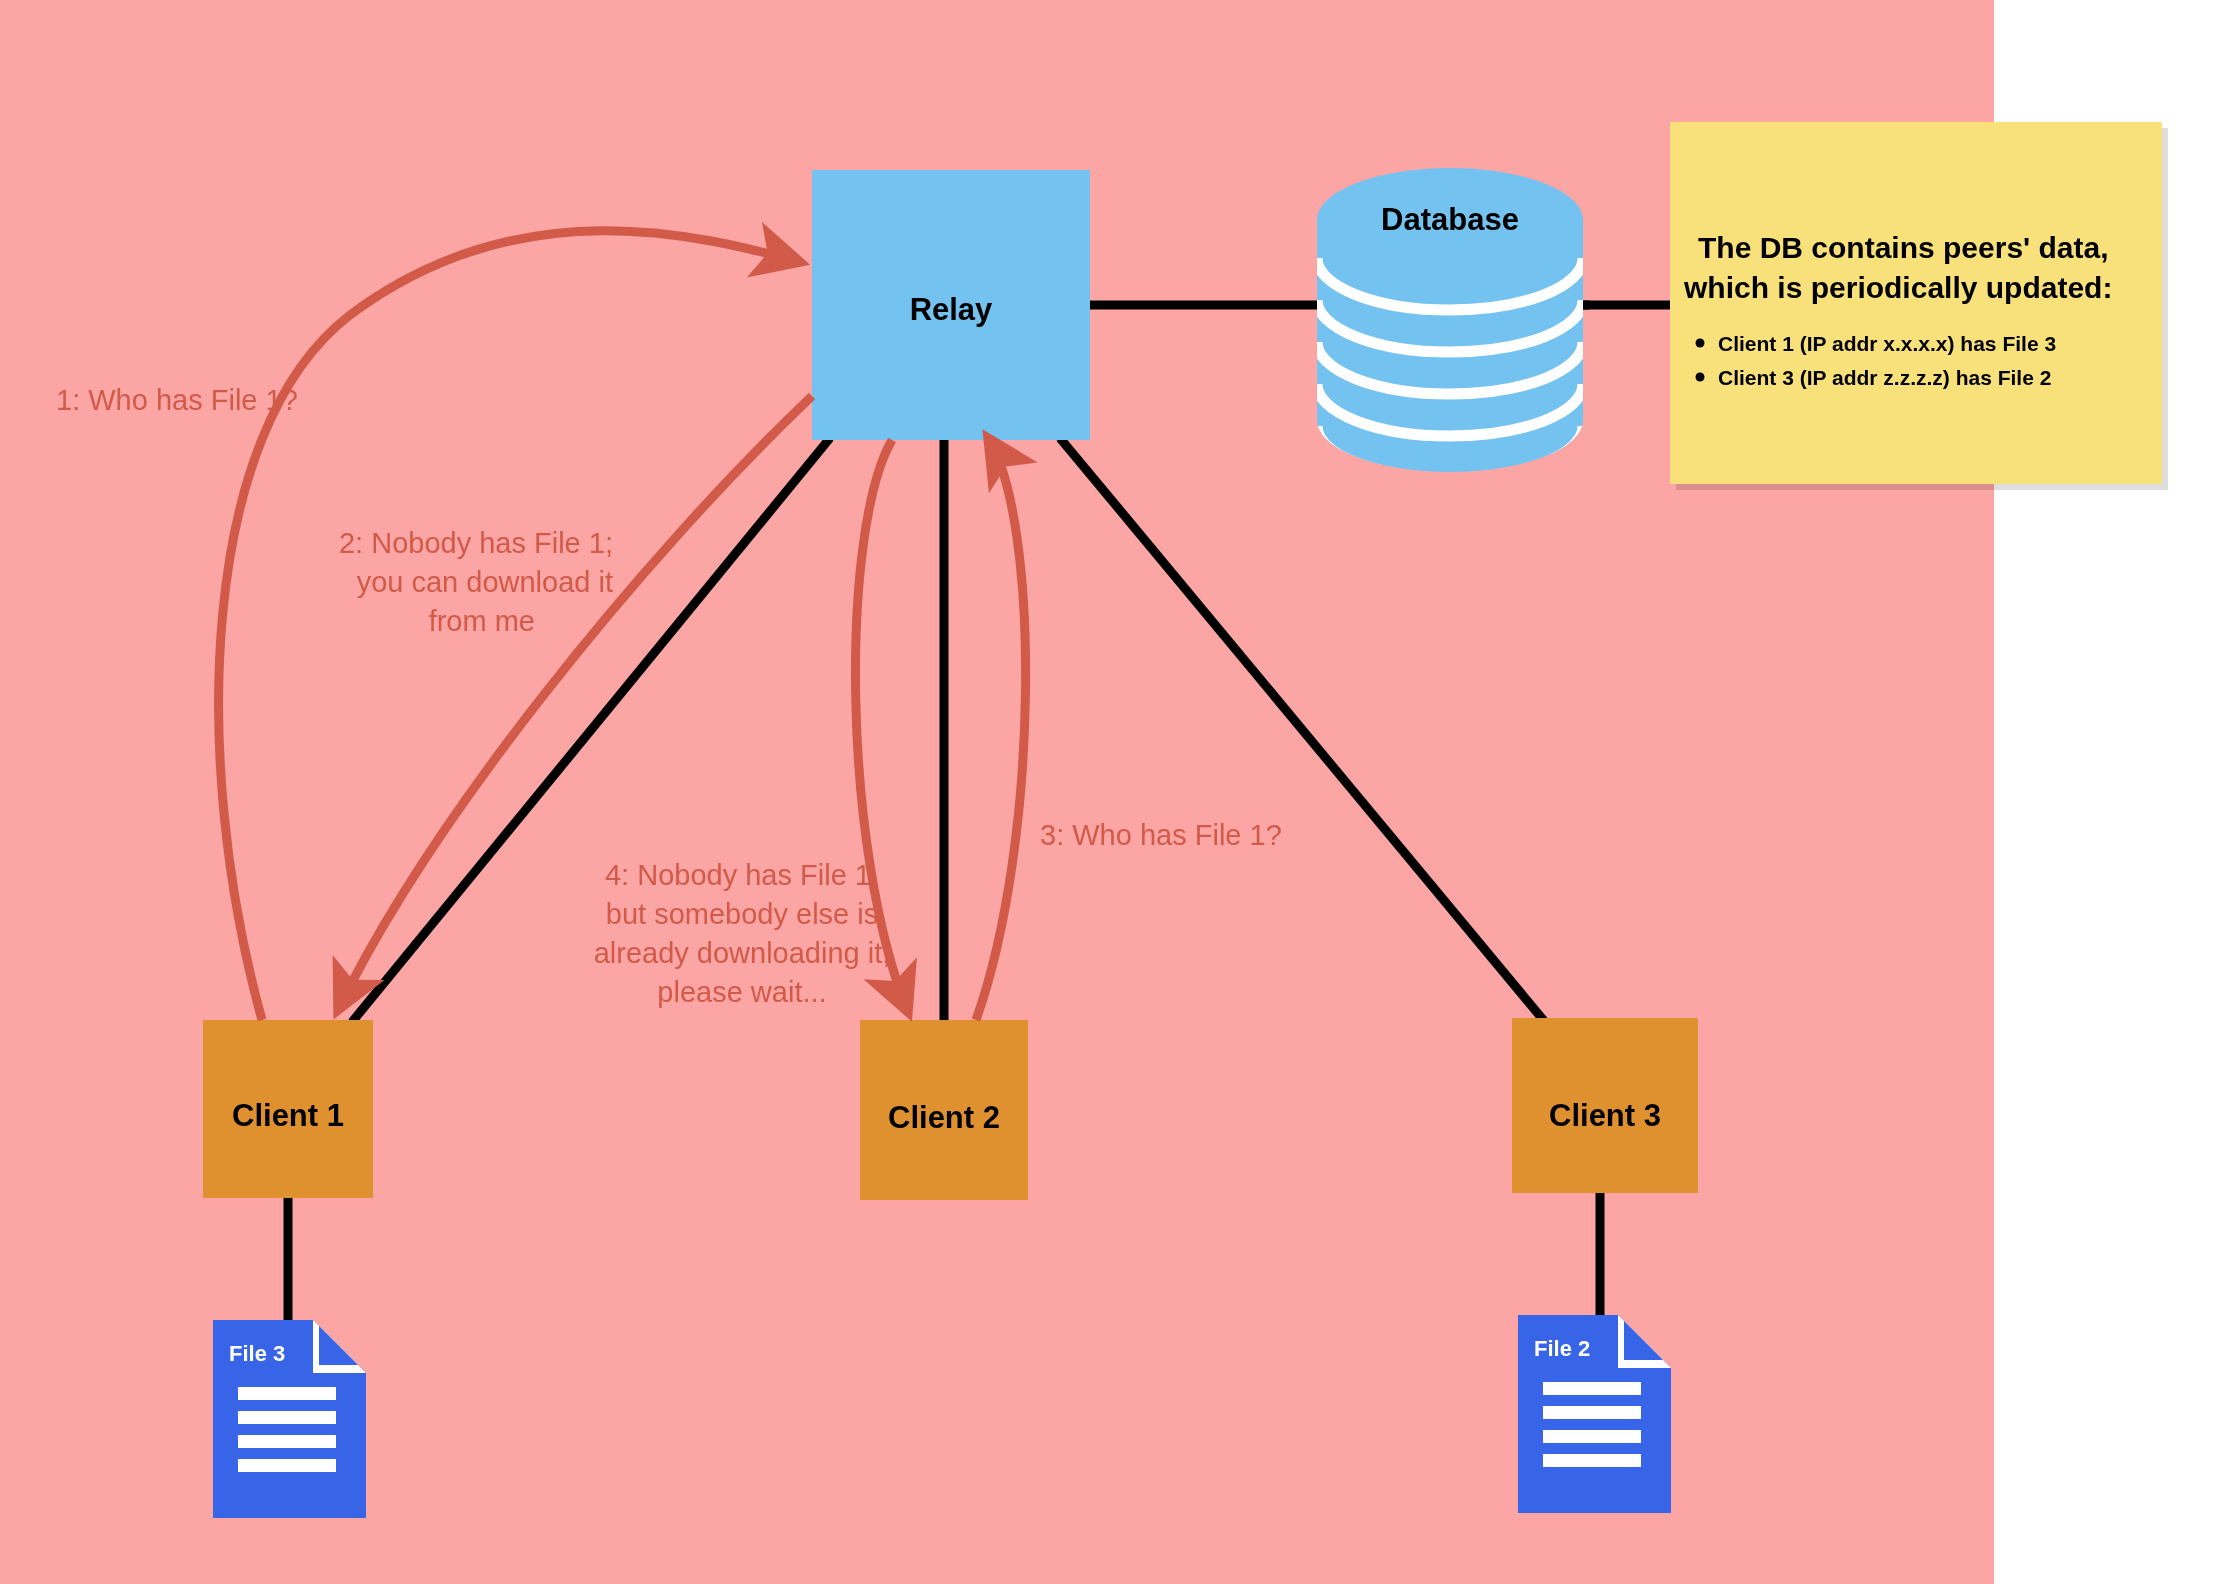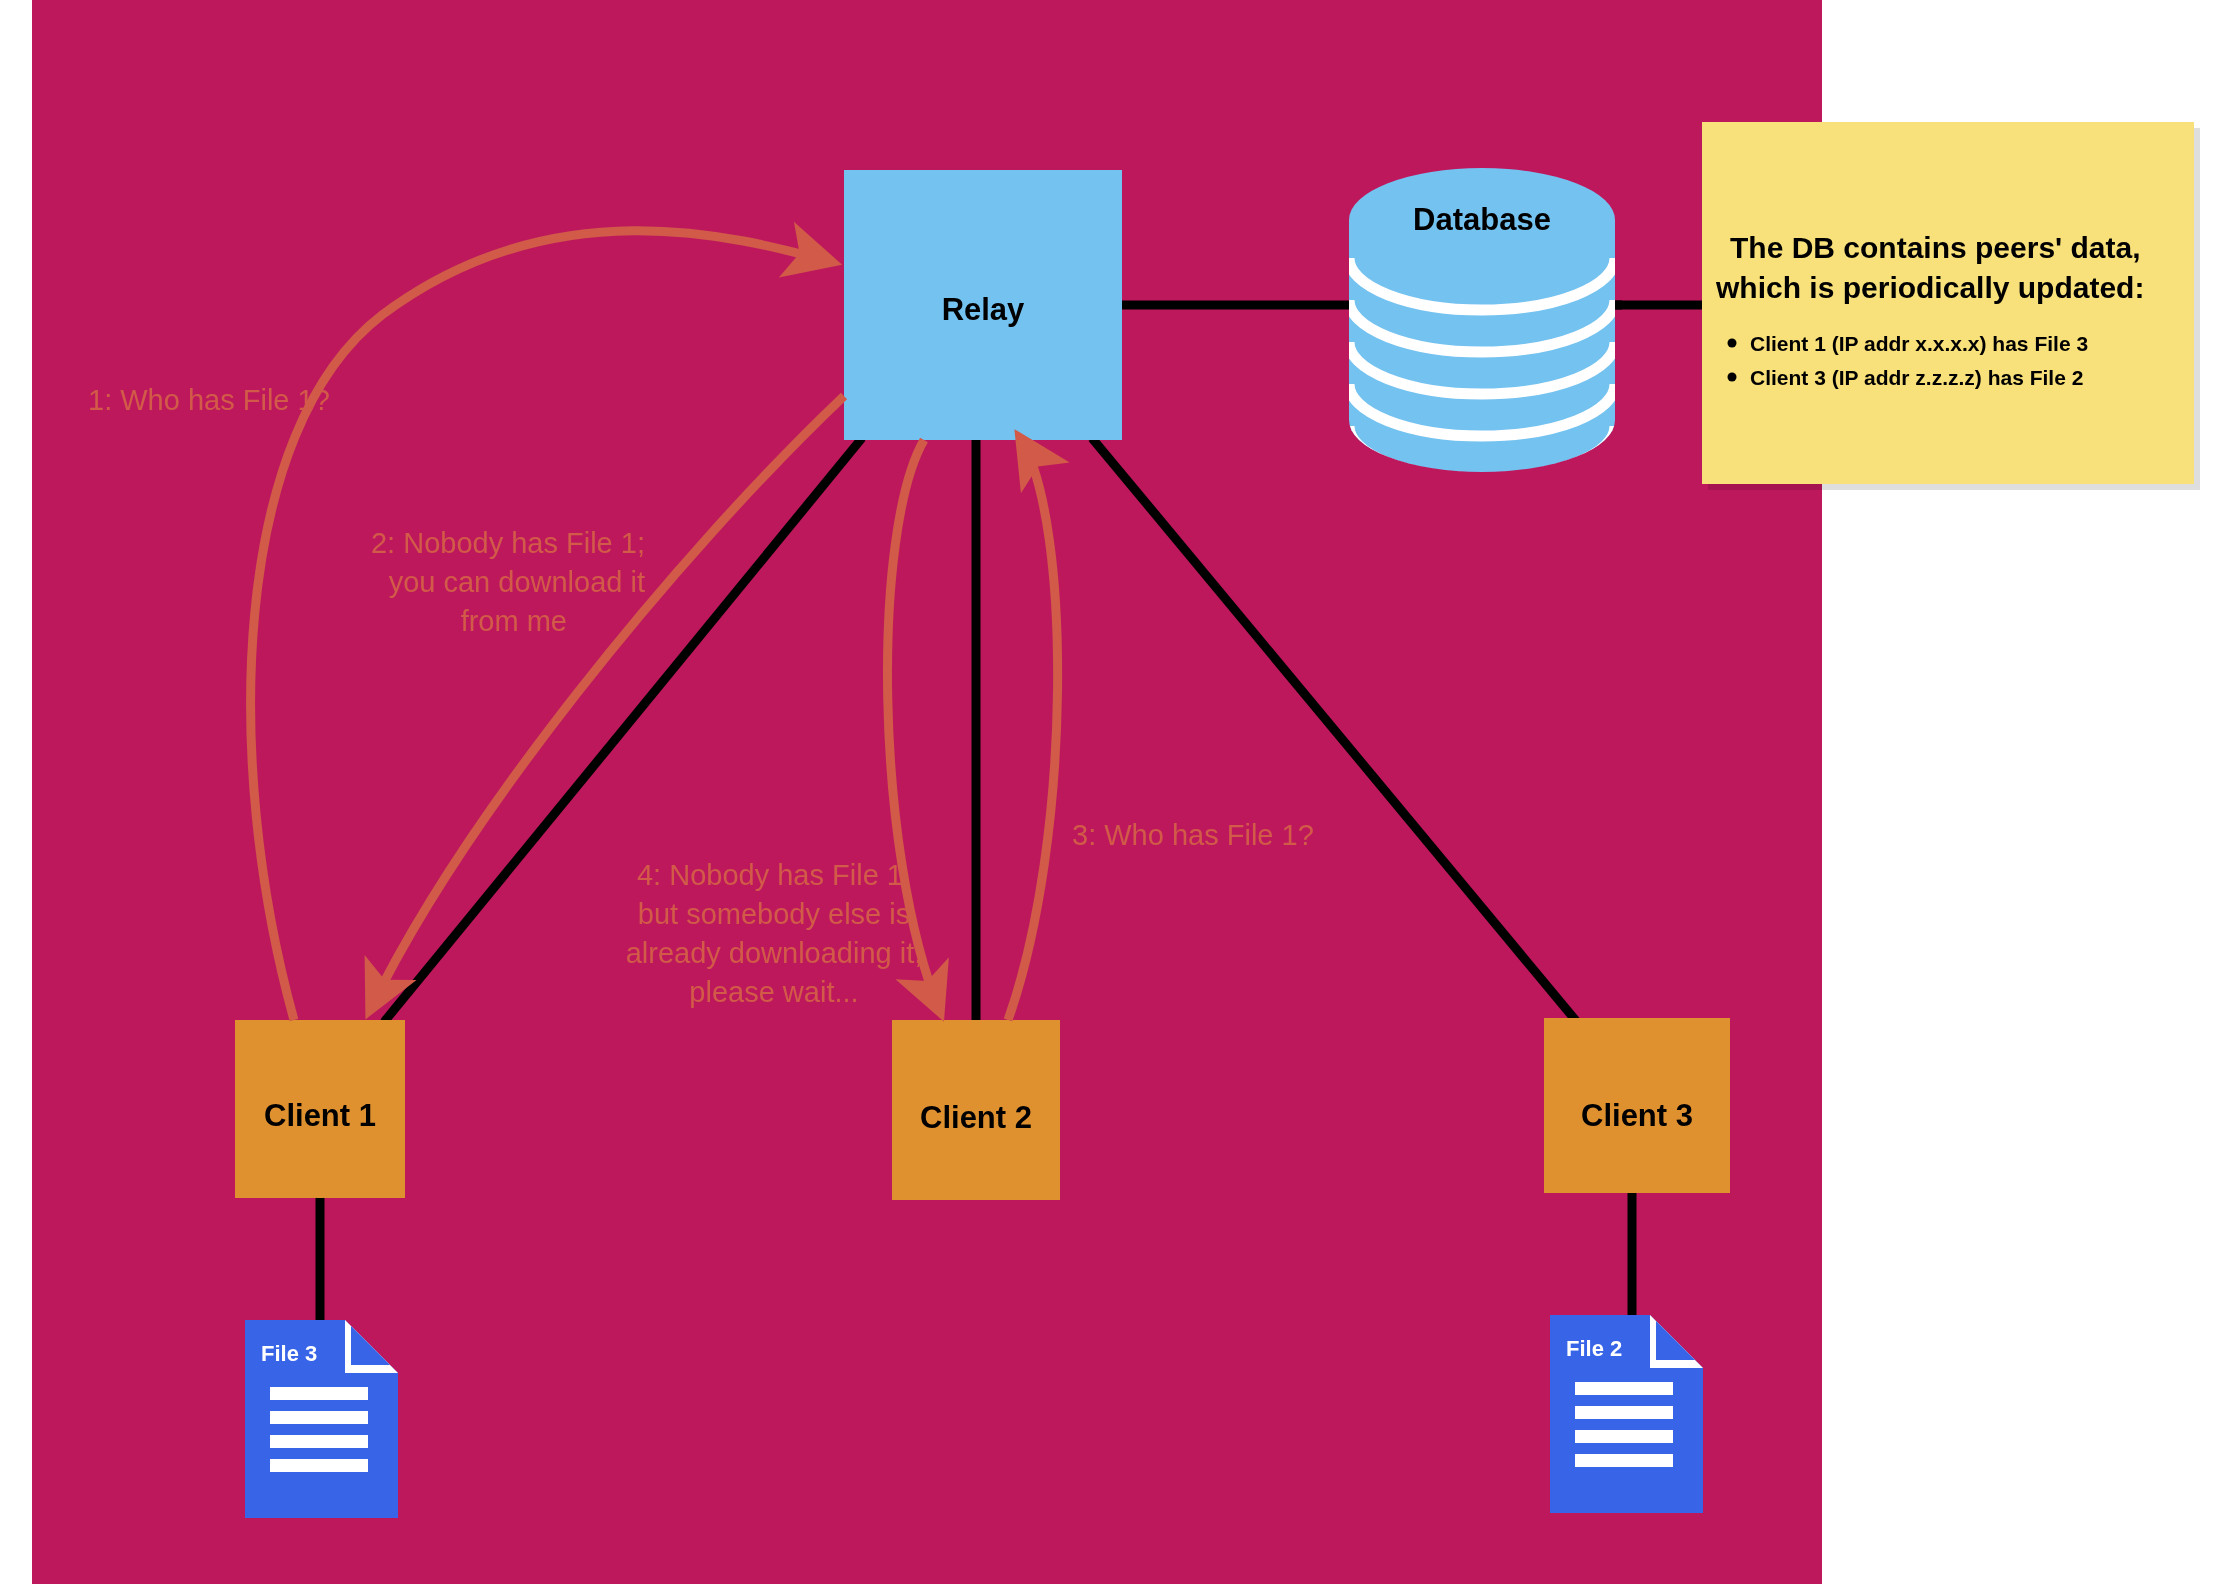--- a/index.html
+++ b/index.html
@@ -9,24 +9,23 @@
     background: #ffffff;
   }
   body {
     width: 2234px;
     height: 1584px;
     overflow: hidden;
     font-family: "Liberation Sans", sans-serif;
   }
   #diagram-root {
     position: relative;
-    width: 1790px;
+    width: 1994px;
     height: 1584px;
-    background: #be185d;
-    margin-left: 32px;
+    background: #fca5a5;
   }
   svg#diagram-svg {
     position: absolute;
     top: 0;
     left: 0;
     width: 2234px;
     height: 1584px;
     display: block;
   }
   .node-label {

